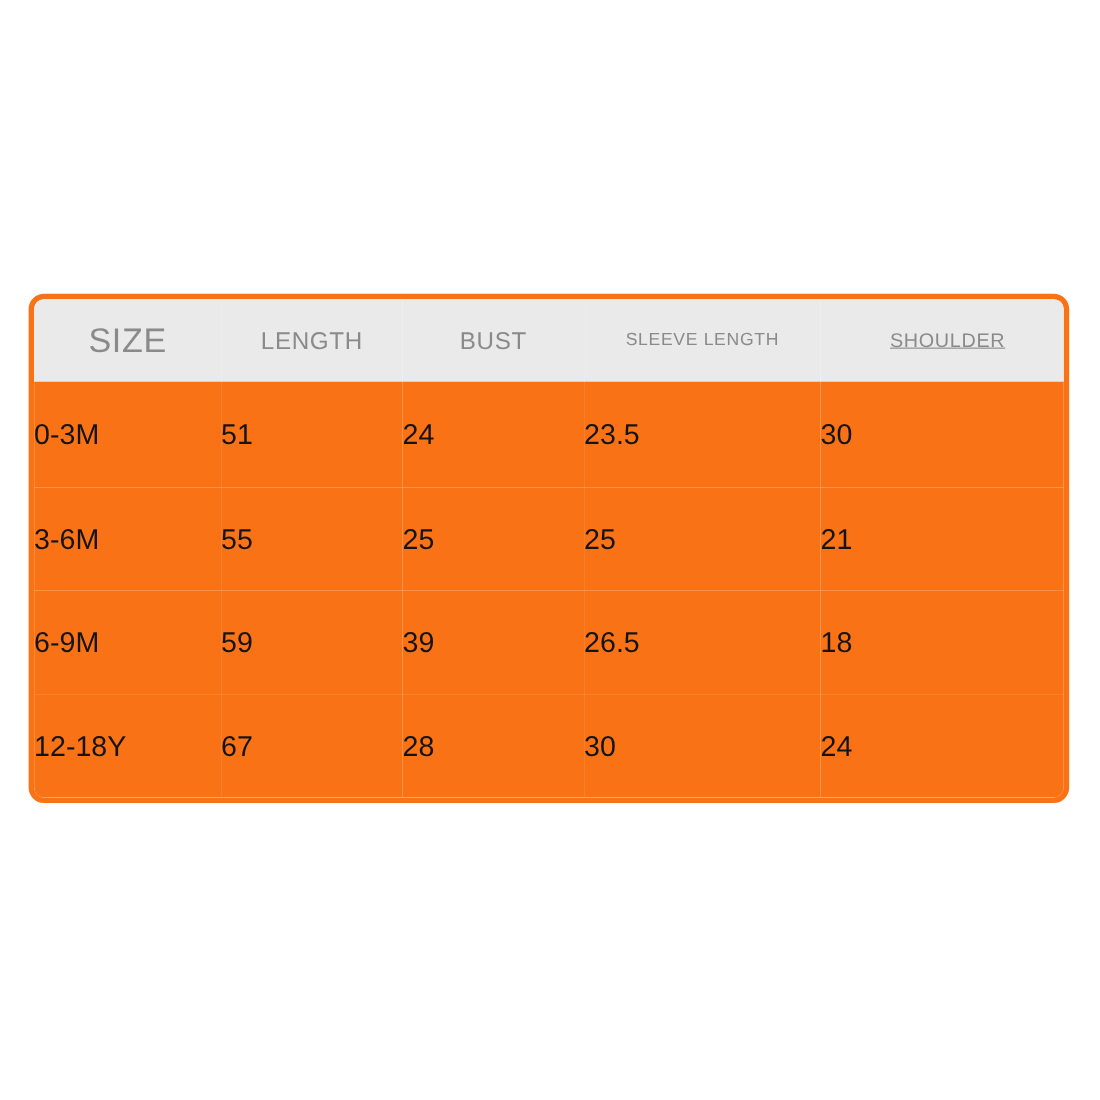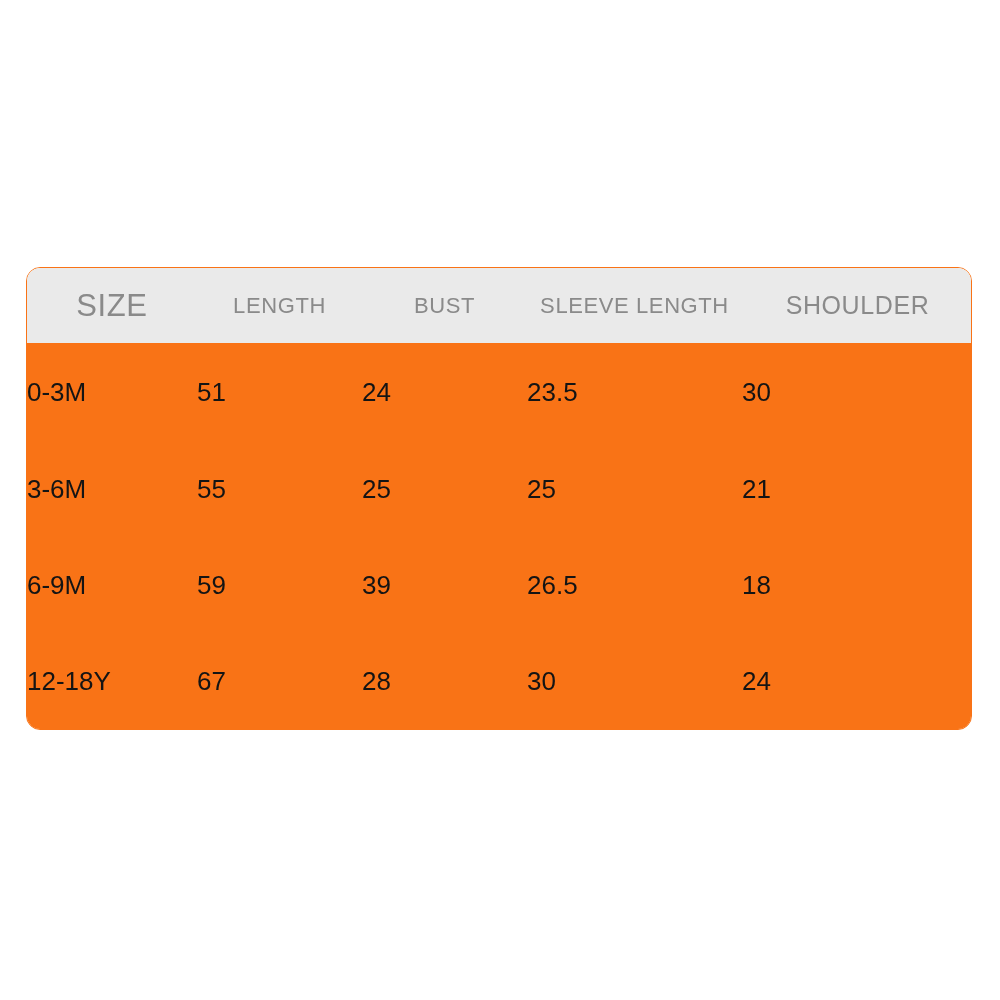--- a/index.html
+++ b/index.html
@@ -15,21 +15,21 @@
     position: relative;
   }
 
   #size-chart-card {
     position: absolute;
     left: 26px;
     top: 267px;
     width: 946px;
     height: 463px;
     box-sizing: border-box;
-    border: 1px solid #f97316;
+    border: 5px solid #f97316;
     border-radius: 14px;
     background: #ffffff;
     overflow: hidden;
   }
 
   .chart-table {
     width: 100%;
     height: 100%;
     border-collapse: collapse;
     table-layout: fixed;
@@ -45,22 +45,22 @@
     font-weight: 400;
     letter-spacing: 0.6px;
     text-align: center;
     vertical-align: middle;
     padding: 0;
     border: none;
   }
   th.col-size      { width: 170px; font-size: 31px; letter-spacing: 1.2px; }
   th.col-length    { width: 165px; font-size: 22px; }
   th.col-bust      { width: 165px; font-size: 22px; }
-  th.col-sleeve    { width: 215px; font-size: 22px; }
-  th.col-shoulder  { width: 231px; font-size: 25px; }
+  th.col-sleeve    { width: 215px; font-size: 16px; }
+  th.col-shoulder  { width: 231px; font-size: 18px; text-decoration: underline; }
 
   
   .chart-table tbody tr {
     height: 74px;
   }
   .chart-table tbody td {
     color: #141414;
     font-size: 26px;
     text-align: left;
     vertical-align: middle;

